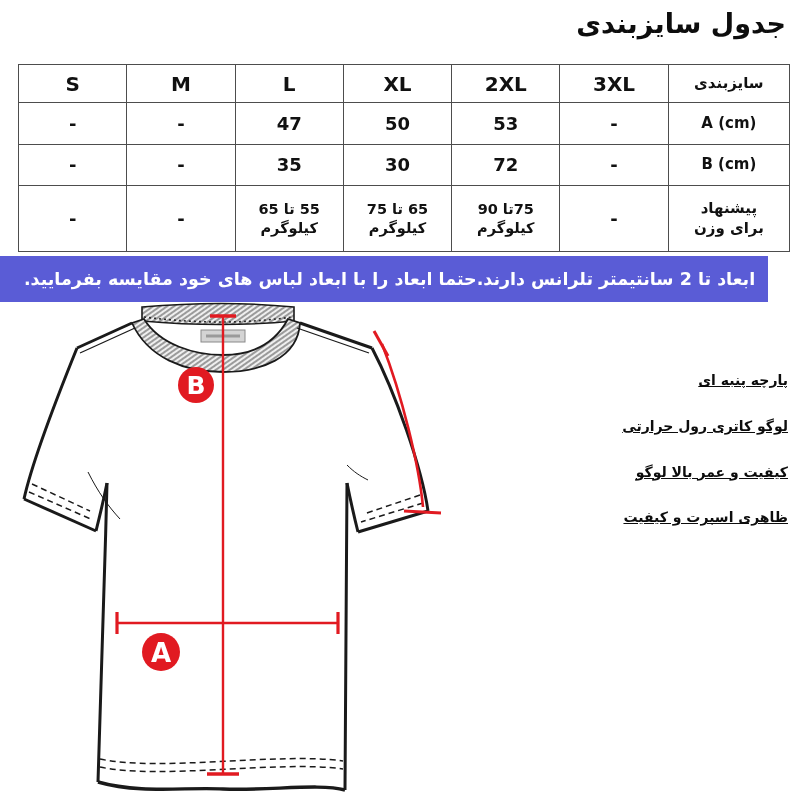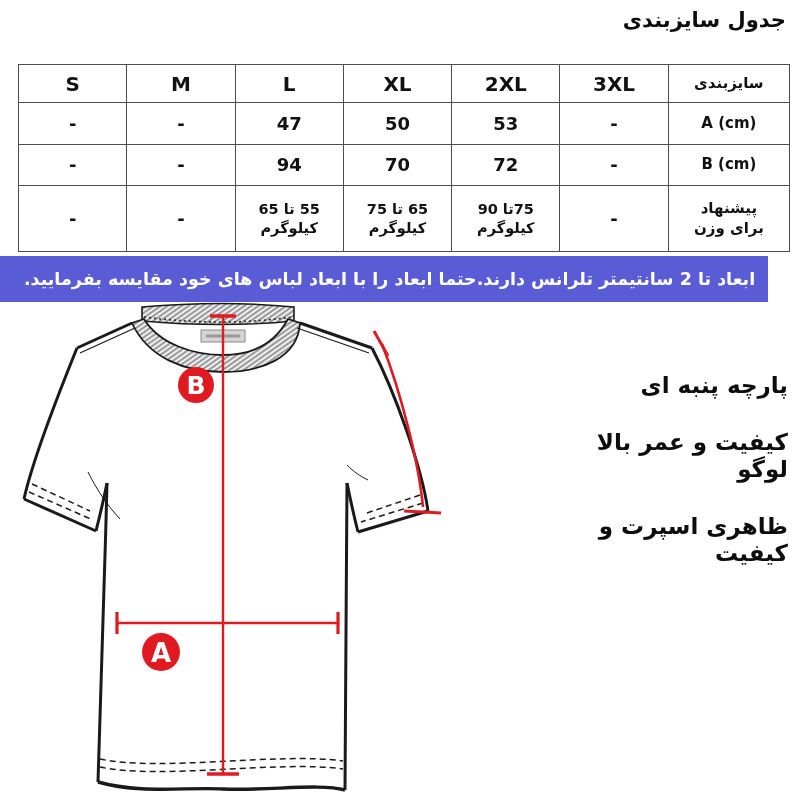--- a/index.html
+++ b/index.html
@@ -2,21 +2,21 @@
 <html lang="fa"><head>
 <meta charset="utf-8">
 <style>
   html,body{margin:0;padding:0;background:#fff;}
   *{box-sizing:border-box;}
   body{font-family:"DejaVu Sans", sans-serif; color:#111;}
   .page{position:relative;width:800px;height:800px;background:#fff;overflow:hidden;margin:0 auto;}
 
   
   .title{position:absolute;top:8px;right:14px;left:0;text-align:right;direction:rtl;
-         font-size:21px;font-weight:bold;color:#0d0d0d;letter-spacing:-0.5px;}
+         font-size:27px;font-weight:bold;color:#0d0d0d;letter-spacing:-0.5px;}
 
   
   .tbl{position:absolute;left:18px;top:64px;width:772px;display:grid;
        grid-template-columns:repeat(6,1fr) 1.12fr;
        grid-template-rows:38px 42px 41px 66px;
        border-top:1px solid #4d4d4d;border-left:1px solid #4d4d4d;}
   .tr{display:contents;}
   .td{border-right:1px solid #4d4d4d;border-bottom:1px solid #4d4d4d;
       display:flex;align-items:center;justify-content:center;text-align:center;
       font-weight:bold;font-size:18px;background:#fff;white-space:pre-line;line-height:1.3;}
@@ -28,21 +28,21 @@
   .banner{position:absolute;left:0;top:256px;width:768px;height:46px;background:#5a5cd6;
           color:#fff;direction:rtl;display:flex;align-items:center;justify-content:center;
           font-size:17.5px;font-weight:bold;white-space:nowrap;overflow:hidden;padding-left:11px;}
 
   
   .shirt{position:absolute;left:0;top:300px;width:560px;height:500px;}
 
   
   .features{position:absolute;top:372px;right:12px;width:240px;direction:rtl;text-align:right;}
   .features .ftitle{color:#e11a21;font-size:21px;font-weight:bold;margin-bottom:38px;}
-  .features .fitem{color:#0d0d0d;font-size:23px;font-weight:bold;margin-bottom:29px;line-height:1.2;}
+  .features .fitem{color:#0d0d0d;font-size:14px;font-weight:bold;margin-bottom:29px;line-height:1.2;text-decoration:underline;}
 </style>
 </head>
 <body>
 
 <div class="page">
 
   <div class="title">جدول سایزبندی</div>
 
   <div class="tbl" dir="ltr">
     <div class="tr">
@@ -59,22 +59,22 @@
       <div class="td">-</div>
       <div class="td">47</div>
       <div class="td">50</div>
       <div class="td">53</div>
       <div class="td">-</div>
       <div class="td fa">A (cm)</div>
     </div>
     <div class="tr">
       <div class="td">-</div>
       <div class="td">-</div>
-      <div class="td">94</div>
-      <div class="td">70</div>
+      <div class="td">35</div>
+      <div class="td">30</div>
       <div class="td">72</div>
       <div class="td">-</div>
       <div class="td fa">B (cm)</div>
     </div>
     <div class="tr">
       <div class="td">-</div>
       <div class="td">-</div>
       <div class="td wt">55 تا 65
 کیلوگرم</div>
       <div class="td wt">65 تا 75
@@ -158,17 +158,18 @@
       <text x="196" y="94" text-anchor="middle" font-size="25" font-weight="bold" fill="#ffffff" font-family="DejaVu Sans, sans-serif">B</text>
     </g>
     <g>
       <circle cx="161" cy="352" r="19" fill="#e11a21"></circle>
       <text x="161" y="362" text-anchor="middle" font-size="26" font-weight="bold" fill="#ffffff" font-family="DejaVu Sans, sans-serif">A</text>
     </g>
   </svg>
 
   <div class="features">
     <div class="fitem">پارچه پنبه ای</div>
+    <div class="fitem">لوگو کاتری رول حرارتی</div>
     <div class="fitem">کیفیت و عمر بالا لوگو</div>
     <div class="fitem">ظاهری اسپرت و کیفیت</div>
   </div>
 
 </div>
 
 </body></html>

